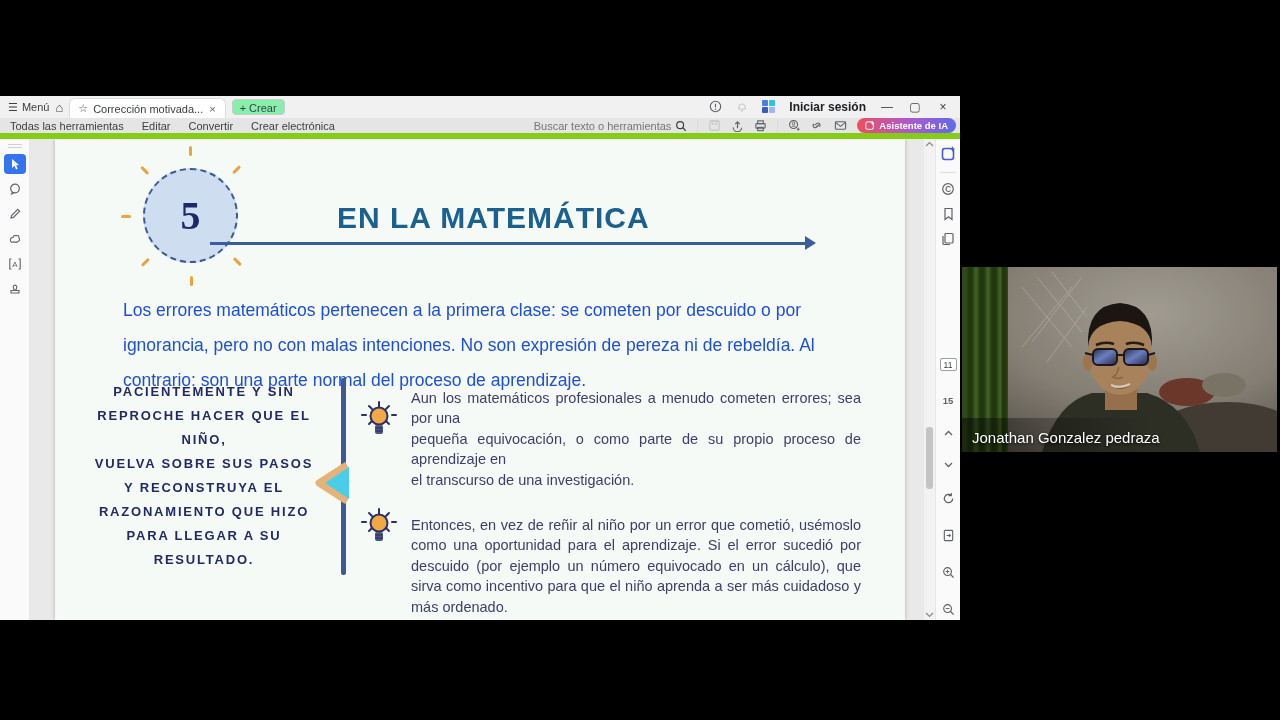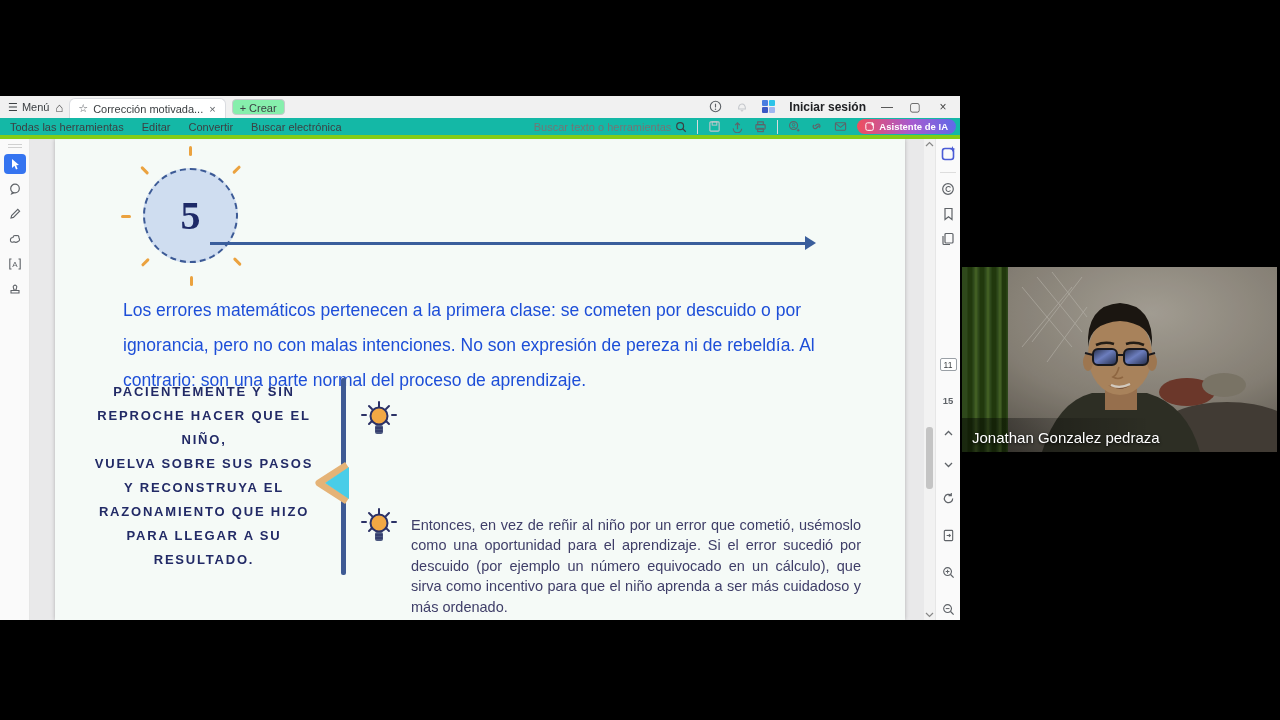--- a/index.html
+++ b/index.html
@@ -24,21 +24,21 @@
   .create-btn { border:1px solid #c8cacd; border-radius:4px; height:16px;
                 padding:0 7px; display:flex; align-items:flex-end; gap:3px;
                 background:#86efac; color:#3c4043; }
   .tb-right { display:flex; align-items:flex-start; gap:14px; padding-right:10px; }
   .signin { font-weight:bold; color:#202124; font-size:12px; }
   .winctl { font-size:12px; color:#444; width:14px; text-align:center; }
   .grid-ico { display:grid; grid-template-columns:6px 6px; grid-gap:1px; }
   .grid-ico span { width:6px; height:6px; border-radius:1px; }
 
   
-  .toolbar { height:21px; background:#14b8a6; border-bottom:4px solid #84cc16;
+  .toolbar { height:21px; background:#e5e5e5; border-bottom:6px solid #84cc16;
              display:flex; align-items:center; font-size:11px; color:#3c4043; }
   .tool-items { display:flex; gap:18px; padding-left:10px; flex:1; }
   .tool-item { cursor:default; }
   .search-wrap { display:flex; align-items:center; gap:4px;margin-left:28px; }
   .search-input { border:none; background:transparent; font-size:11px; width:138px;
                   text-align:right; color:#3c4043; outline:none;
                   font-family:"Liberation Sans",sans-serif;}
   .tb-icons { display:flex; align-items:center; gap:10px; margin-left:10px; }
   .vdiv { width:1px; height:14px; background:#dcdcdc; }
   .ai-pill { display:flex; align-items:center; gap:4px; height:15px; padding:0 8px;
@@ -162,21 +162,21 @@
       <span class="winctl">▢</span>
       <span class="winctl">×</span>
     </div>
   </div>
 
   <div class="toolbar">
     <div class="tool-items">
       <span class="tool-item">Todas las herramientas</span>
       <span class="tool-item">Editar</span>
       <span class="tool-item">Convertir</span>
-      <span class="tool-item">Buscar electrónica</span>
+      <span class="tool-item">Crear electrónica</span>
     </div>
     <div class="search-wrap">
       <input class="search-input" placeholder="Buscar texto o herramientas" style="">
       <svg width="12" height="12" viewBox="0 0 14 14">
         <circle cx="6" cy="6" r="4" fill="none" stroke="#3c4043" stroke-width="1.4"></circle>
         <line x1="9" y1="9" x2="12.5" y2="12.5" stroke="#3c4043" stroke-width="1.4"></line>
       </svg>
     </div>
     <div class="tb-icons">
       <span class="vdiv"></span>
@@ -265,20 +265,21 @@
         <div style="position:absolute;left:88px;top:29px;width:95px;height:95px;">
           <span class="tick" style="transform:rotate(0deg) translateY(-6px);"></span>
           <span class="tick" style="transform:rotate(45deg) translateY(-6px);"></span>
           <span class="tick" style="transform:rotate(315deg) translateY(-6px);"></span>
           <span class="tick" style="transform:rotate(270deg) translateY(-6px);"></span>
           <span class="tick" style="transform:rotate(225deg) translateY(-6px);"></span>
           <span class="tick" style="transform:rotate(180deg) translateY(-6px);"></span>
           <span class="tick" style="transform:rotate(135deg) translateY(-6px);"></span>
         </div>
 
+        <div class="slide-title">EN LA MATEMÁTICA</div>
         <div class="title-line"></div>
         <div class="title-arrowhead"></div>
 
         <div class="intro">Los errores matemáticos pertenecen a la primera clase: se cometen por descuido o por ignorancia, pero no con malas intenciones. No son expresión de pereza ni de rebeldía. Al contrario: son una parte normal del proceso de aprendizaje.</div>
 
         <div class="left-block">PACIENTEMENTE Y SIN REPROCHE HACER QUE EL NIÑO,
 VUELVA SOBRE SUS PASOS Y RECONSTRUYA EL RAZONAMIENTO QUE HIZO PARA LLEGAR A SU RESULTADO.</div>
         <div class="vbar"></div>
         <svg class="abs" style="left:258px;top:322px;" width="42" height="44" viewBox="0 0 42 44">
           <path d="M34 4 L6 22 L34 40" fill="none" stroke="#e5b377" stroke-width="7" stroke-linejoin="round"></path>
@@ -309,20 +310,23 @@
             <line x1="28" y1="5" x2="25" y2="8"></line>
               <line x1="8" y1="23" x2="11" y2="20"></line>
             <line x1="28" y1="23" x2="25" y2="20"></line>
           </g>
           <circle cx="18" cy="15" r="8.5" fill="#f2a844" stroke="#2b3166" stroke-width="2"></circle>
           <rect x="14" y="24" width="8" height="9" rx="2" fill="#4a567e"></rect>
           <line x1="14.5" y1="27" x2="21.5" y2="27" stroke="#2b3166" stroke-width="1.2"></line>
           <line x1="14.5" y1="30" x2="21.5" y2="30" stroke="#2b3166" stroke-width="1.2"></line>
         </svg>
 
+        <div class="bullet-text bt1">Aun los matemáticos profesionales a menudo cometen errores; sea por una
+pequeña equivocación, o como parte de su propio proceso de aprendizaje en
+el transcurso de una investigación.</div>
         <div class="bullet-text bt2">Entonces, en vez de reñir al niño por un error que cometió, usémoslo como una oportunidad para el aprendizaje. Si el error sucedió por descuido (por ejemplo un número equivocado en un cálculo), que sirva como incentivo para que el niño aprenda a ser más cuidadoso y más ordenado.</div>
       </div>
 
       <div class="vscroll">
         <svg class="vs-arrow" style="top:2px;" width="11" height="7" viewBox="0 0 11 7">
           <path d="M2 5 L5.5 1.5 L9 5" fill="none" stroke="#888" stroke-width="1.2"></path>
         </svg>
         <div class="vs-thumb"></div>
         <svg class="vs-arrow" style="bottom:2px; top:auto; position:absolute;" width="11" height="7" viewBox="0 0 11 7">
           <path d="M2 2 L5.5 5.5 L9 2" fill="none" stroke="#888" stroke-width="1.2"></path>

